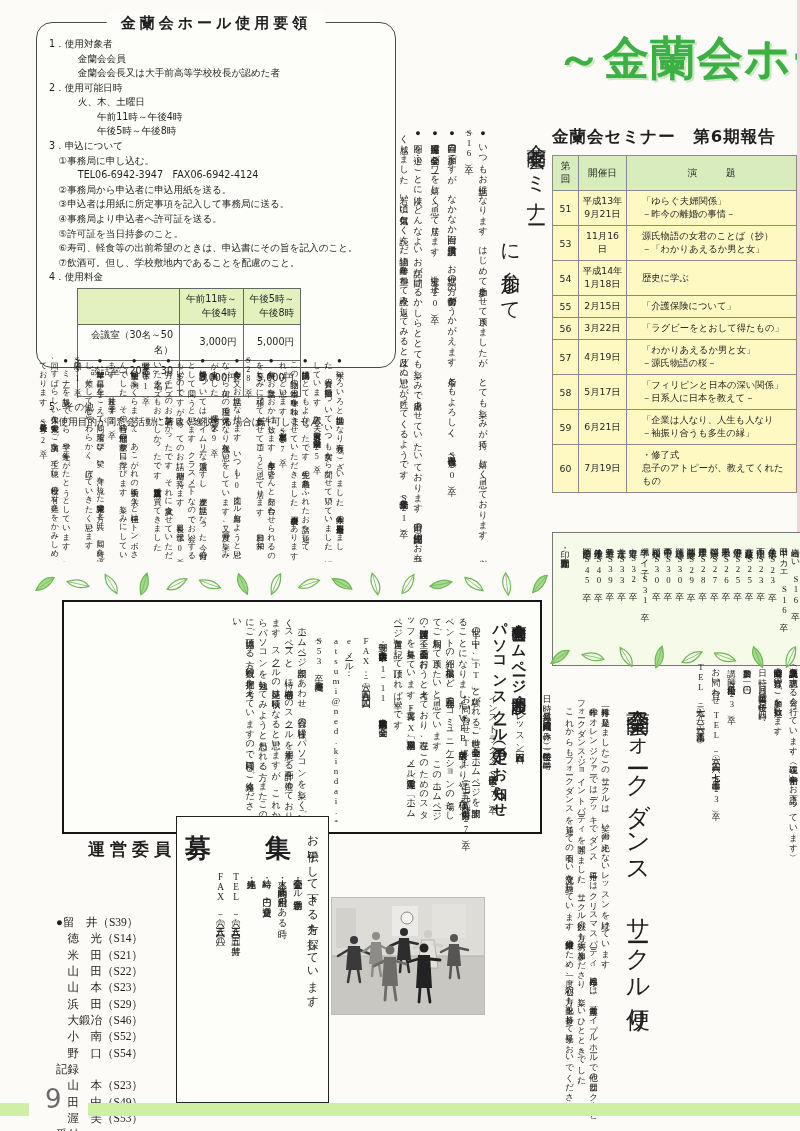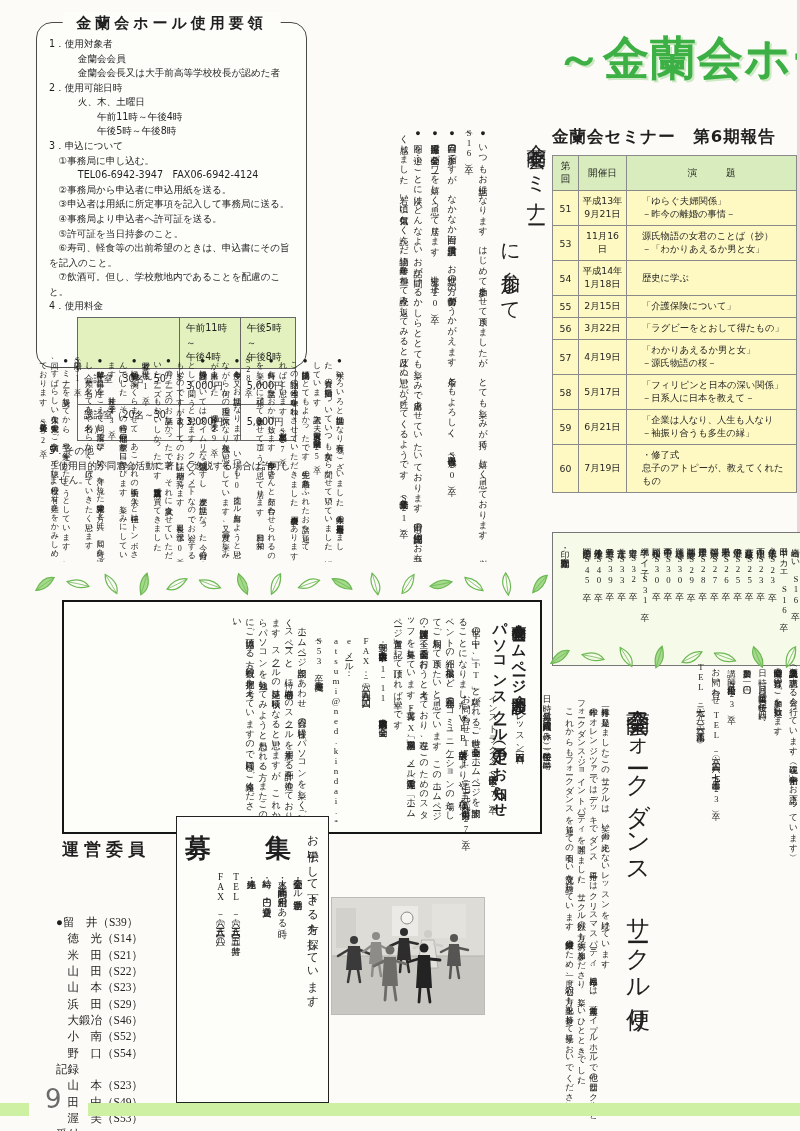--- a/index.html
+++ b/index.html
@@ -7,35 +7,35 @@
   body{
     position:relative; overflow:hidden;
     background:#fcfbf7;
     font-family:"Liberation Serif","DejaVu Serif",serif;
     color:#1f1f1f;
   }
   .abs{ position:absolute; }
 
   
   .hall-box{
-    left:36px; top:22px; width:271px; height:346px;
+    left:36px; top:22px; width:360px; height:346px;
     border:1.6px solid #4a4a4a; border-radius:16px;
     background:#fdfdfa; padding:14px 10px 8px 12px;
     font-family:"DejaVu Sans","Liberation Sans",sans-serif;
     font-size:9.6px; line-height:1.52;
   }
   .hall-title{
     position:absolute; top:-11px; left:50%; transform:translateX(-50%);
     background:#fdfdfa; padding:0 14px; white-space:nowrap;
     font-size:15px; font-weight:bold; letter-spacing:4px;
     font-family:"DejaVu Sans","Liberation Sans",sans-serif;
   }
   .hall-line{ white-space:pre-wrap; }
   .fee-table{ border-collapse:collapse; margin:3px 0 3px 28px; font-size:9.6px; }
-  .fee-table th,.fee-table td{ border:1px solid #666; text-align:left; padding:3px 6px; white-space:pre-line; }
+  .fee-table th,.fee-table td{ border:1px solid #666; text-align:right; padding:3px 6px; white-space:pre-line; }
   .fee-table th{ background:#e2f1bd; font-weight:normal; }
   .fee-diag{
     width:102px; background:
       linear-gradient(to top right, transparent 48.5%, #666 48.5%, #666 51.5%, transparent 51.5%), #e2f1bd;
   }
   .fee-label{ text-align:left; }
 
   
   .banner{
     left:556px; top:28px; width:260px;
@@ -97,21 +97,21 @@
     left:62px; top:600px; width:480px; height:234px;
     border:2.5px solid #161616; background:#fdfdfa; padding:10px 12px;
   }
   .hp-flow{ height:100%; width:100%; font-size:9px; line-height:13px; }
   .hp-title{ font-weight:bold; font-size:14.5px; line-height:19px; white-space:pre-line; margin-left:8px; letter-spacing:1px; }
   .hp-flow p{ margin-left:2px; white-space:pre-wrap; }
   .hp-contact p{ padding-top:24px; margin-left:4px; }
 
   
   .committee{ left:36px; top:838px; width:140px; }
-  .committee h3{ font-size:17px; font-weight:bold; letter-spacing:5px; text-align:center; margin-bottom:4px; }
+  .committee h3{ font-size:17px; font-weight:bold; letter-spacing:5px; text-align:right; margin-bottom:4px; }
   .committee div{ font-size:11.5px; line-height:1.42; white-space:pre; padding-left:10px; }
 
   
   .recruit{
     left:176px; top:816px; width:153px; height:287px;
     border:1.6px solid #222; background:#fdfdfa; display:flex; flex-direction:row-reverse; padding:10px 8px;
   }
   .recruit-lead{ writing-mode:vertical-rl; text-orientation:upright; font-size:11.5px; letter-spacing:1px; height:100%; }
   .recruit-main{ flex:1; display:flex; flex-direction:column; }
   .recruit-h{ font-size:26px; font-weight:bold; letter-spacing:14px; white-space:nowrap; padding:4px 0 6px 6px; }

